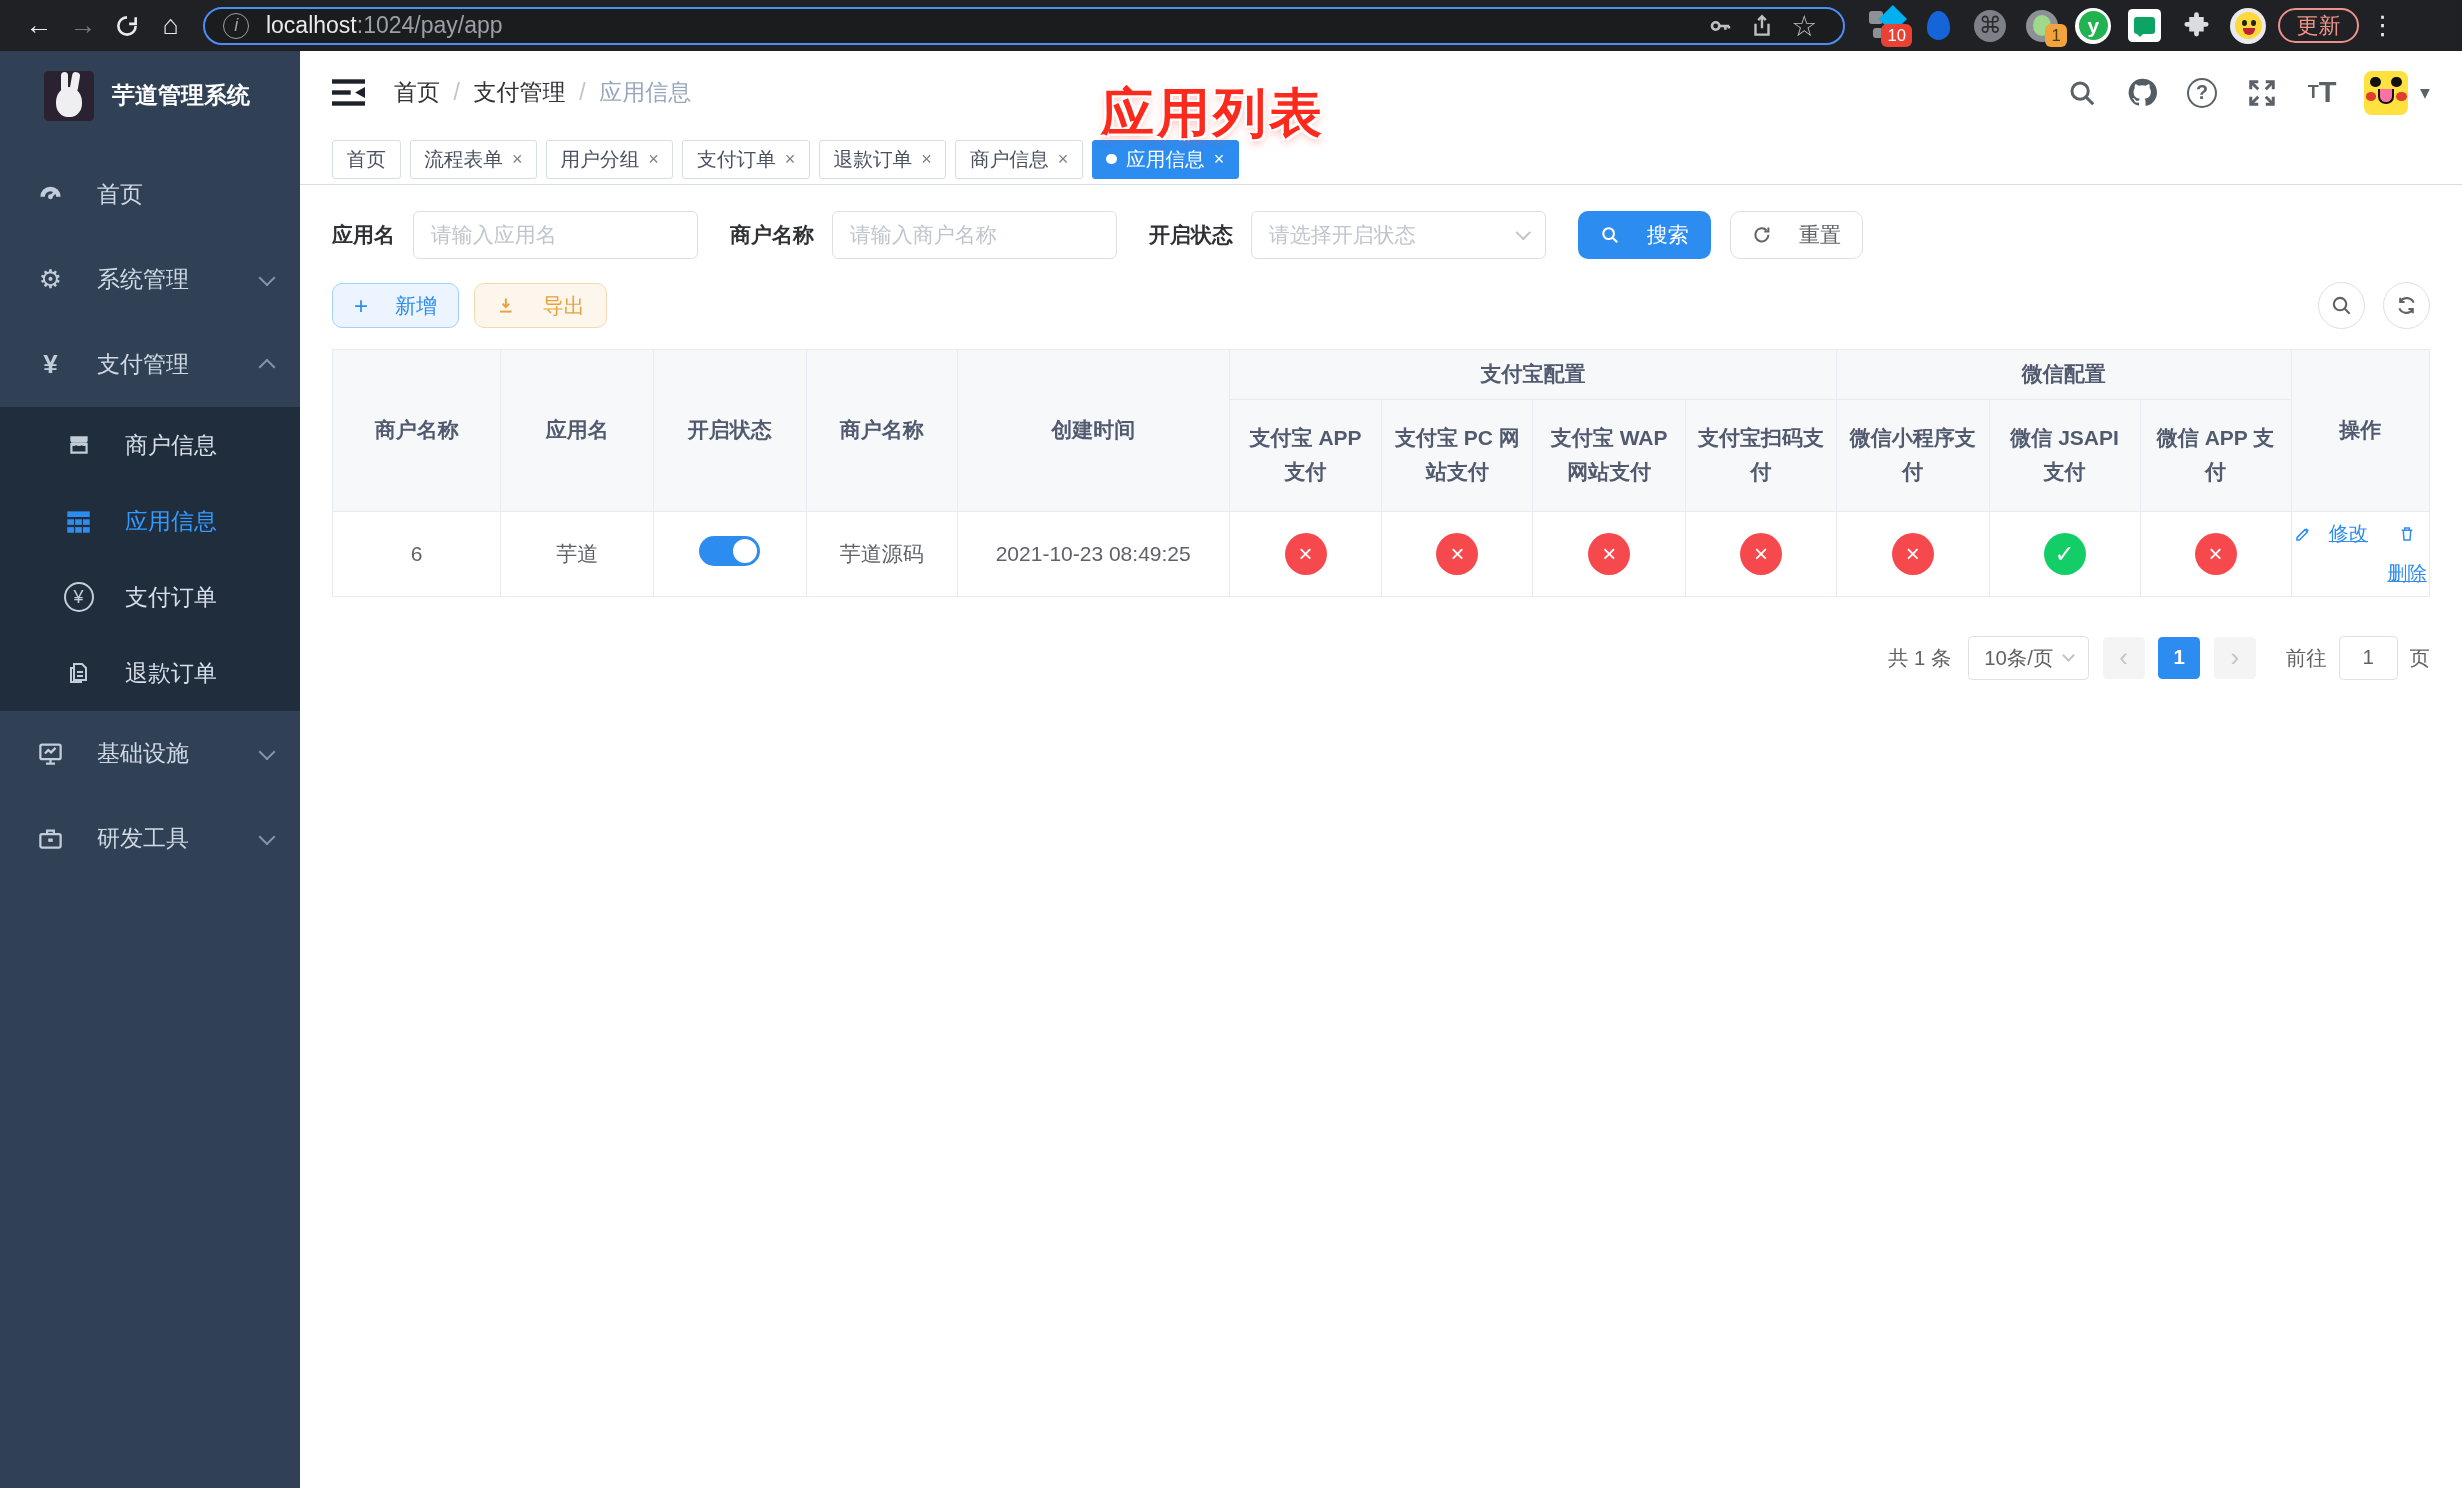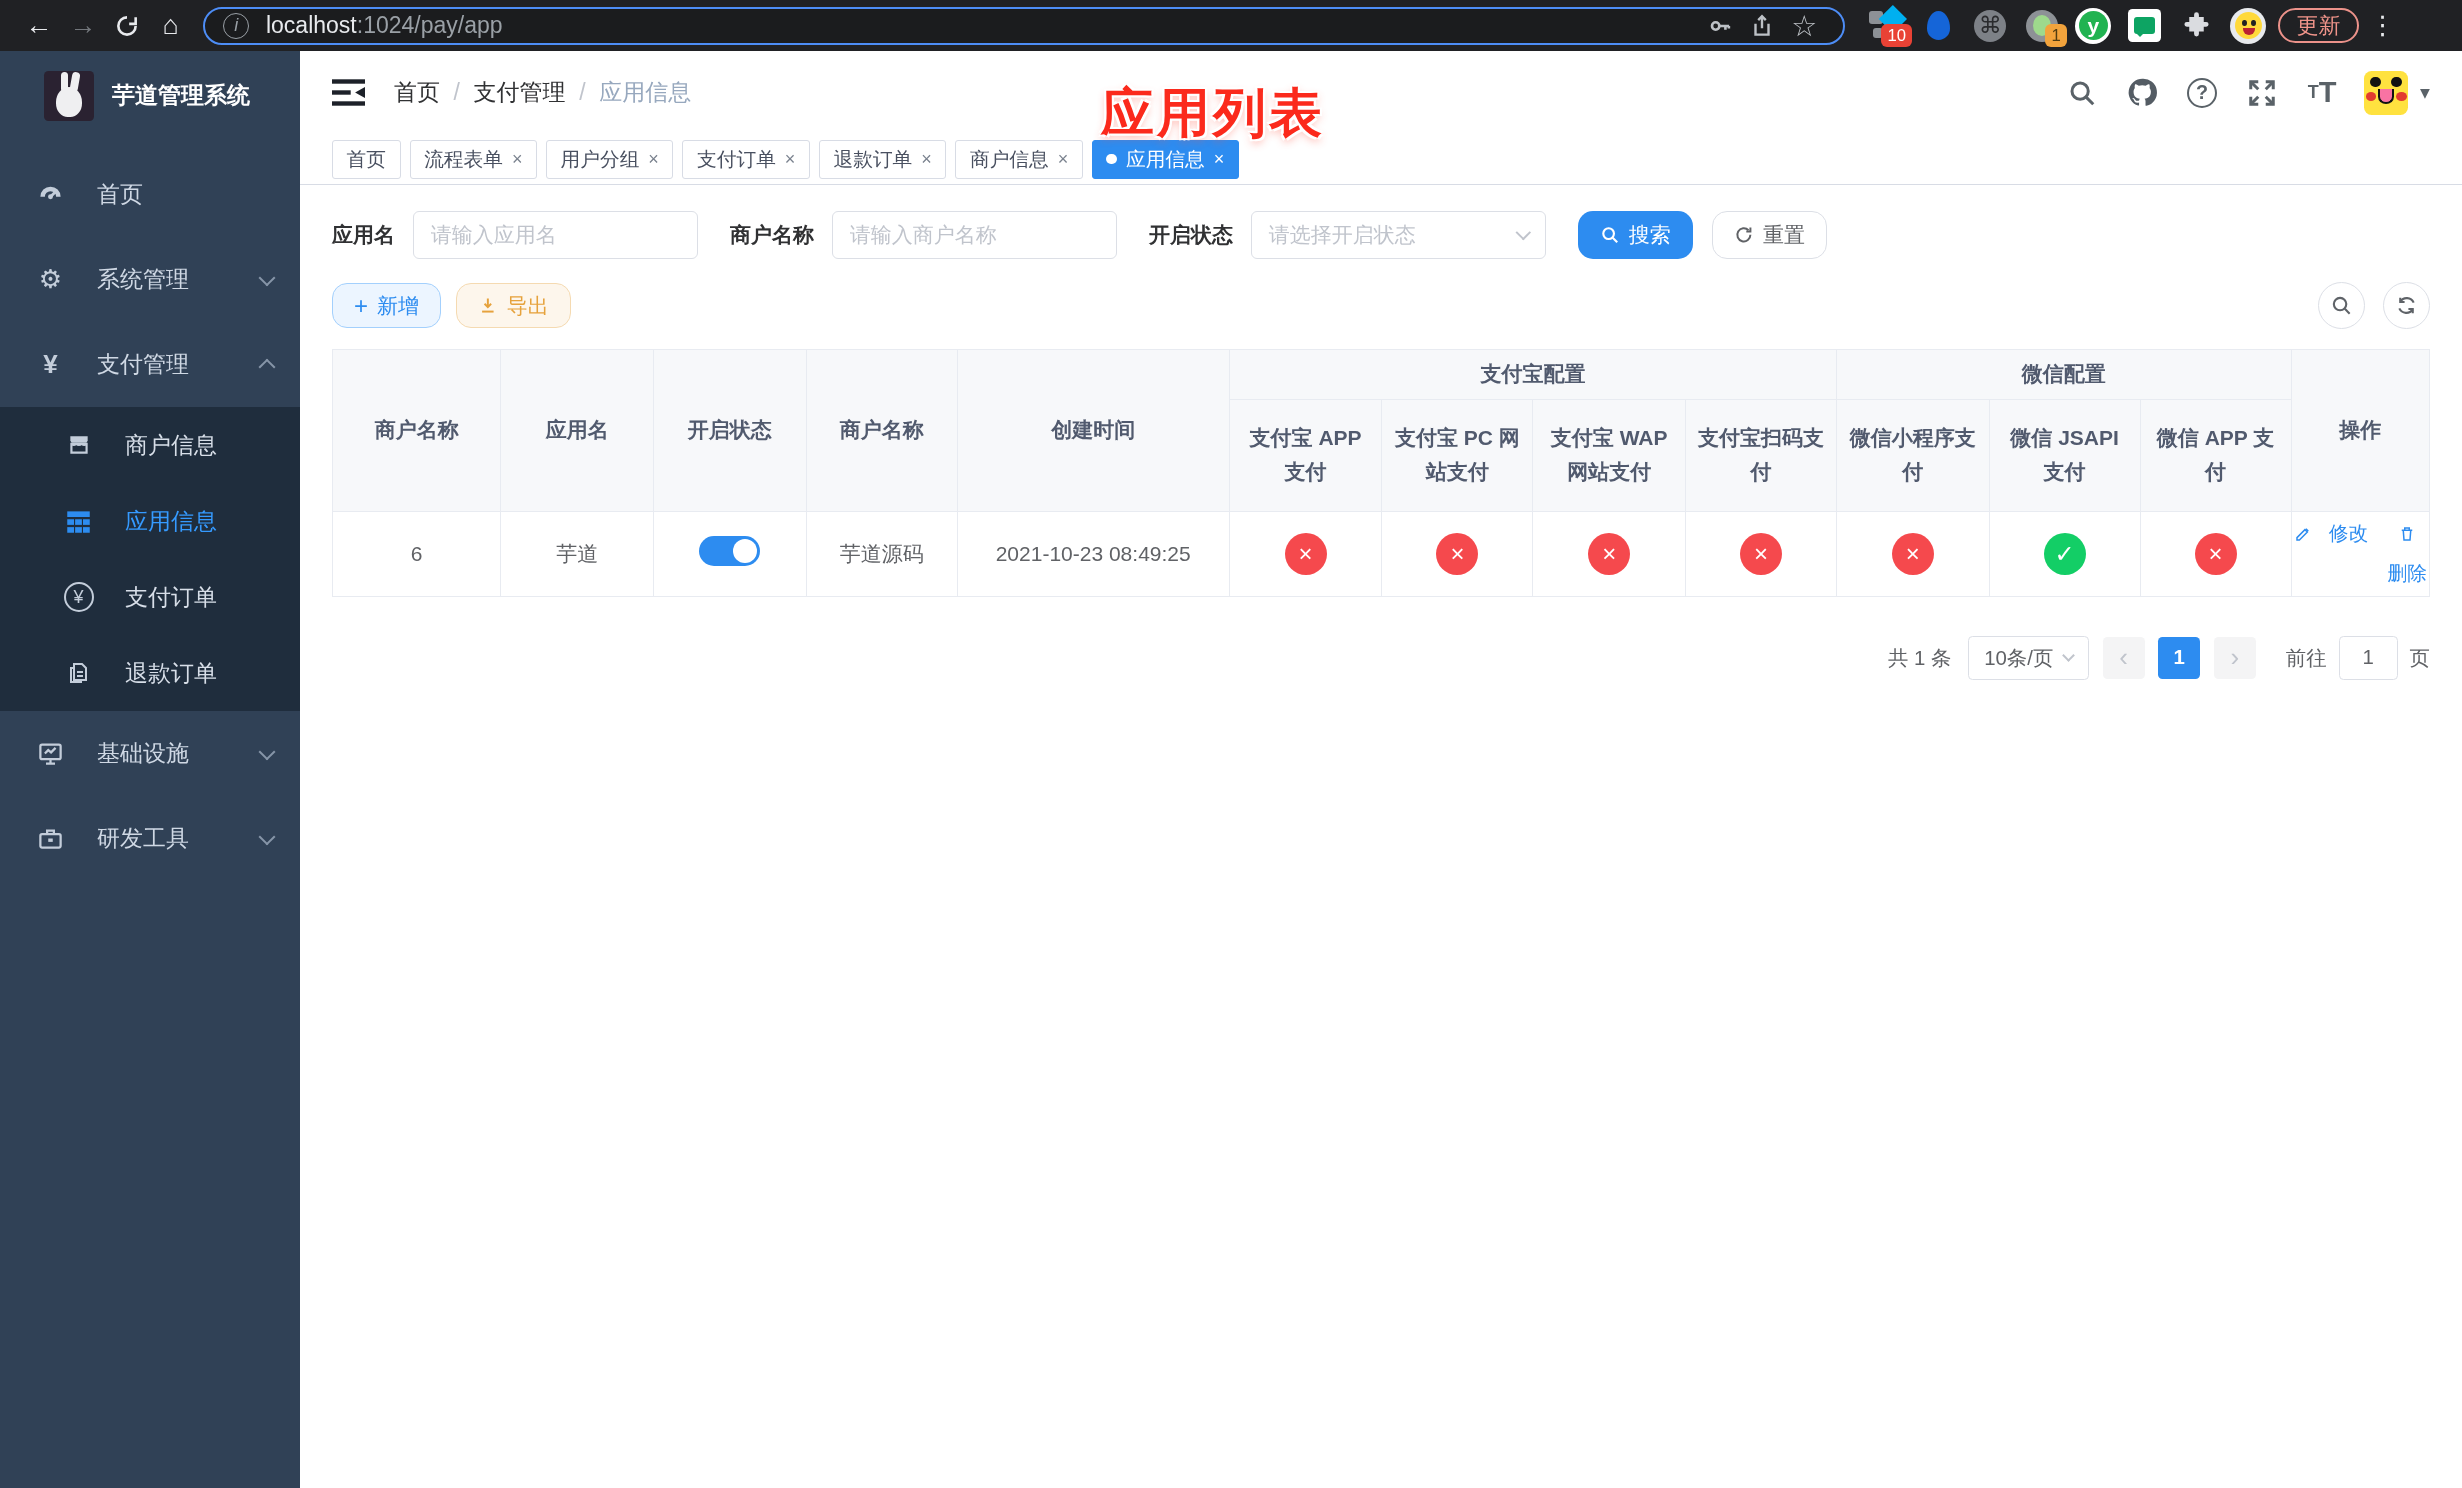--- a/index.html
+++ b/index.html
@@ -109,22 +109,22 @@
   .content { flex:1; padding:26px 32px 0 32px; position:relative; }
   .filter-row { display:flex; align-items:center; }
   .f-label { font-size:21px; font-weight:bold; color:#303133; margin-right:18px; white-space:nowrap; }
   .f-input { width:285px; height:48px; border:1.5px solid #dcdfe6; border-radius:6px; padding:0 16.7px;
              font-size:21px; color:#606266; font-family:inherit; margin-right:32px; }
   .f-input::placeholder { color:#c0c4cc; }
   .f-select { width:295px; height:48px; border:1.5px solid #dcdfe6; border-radius:6px; padding:0 16.7px; margin-right:32px;
               display:flex; align-items:center; font-size:21px; color:#c0c4cc; cursor:pointer; }
   .f-select .chevg { width:10.6px; height:10.6px; border-right:2.3px solid #c0c4cc; border-bottom:2.3px solid #c0c4cc;
                      transform:rotate(45deg); margin-left:auto; margin-top:-4.5px; }
-  .btn { height:48px; display:inline-flex; align-items:center; justify-content:center; border-radius:15px;
-         font-size:21px; padding:0 21px; cursor:pointer; border:1.5px solid transparent; gap:9px; white-space:nowrap; }
+  .btn { height:48px; display:inline-flex; align-items:center; justify-content:center; border-radius:10px;
+         font-size:21px; padding:0 21px; cursor:pointer; border:1.5px solid transparent; gap:27px; white-space:nowrap; }
   .btn-primary { background:#2d8cf0; color:#fff; }
   .btn-plain { background:#fff; border-color:#dcdfe6; color:#606266; }
   .action-row { display:flex; align-items:center; margin-top:23px; }
   .btn-add { height:45px; background:#ecf5ff; border-color:#a3d0fd; color:#2d8cf0; }
   .btn-export { height:45px; background:#fdf6ec; border-color:#f5dab1; color:#e6a23c; margin-left:15px; }
   .circle-btn { width:47px; height:47px; border-radius:50%; border:1.5px solid #dcdfe6; background:#fff;
                 display:flex; align-items:center; justify-content:center; cursor:pointer; }
   .circle-btn + .circle-btn { margin-left:18px; }
   .spacer { flex:1; }
 
@@ -134,21 +134,21 @@
   .grid tr.grp th { height:50px; padding:3px 0; }
   .grid tr.sub th { height:112px; }
   .grid td { height:85px; color:#606266; }
   .stat { display:inline-flex; width:42px; height:42px; border-radius:50%; align-items:center; justify-content:center;
           color:#fff; font-size:24px; }
   .stat.ok { background:#13ce66; } .stat.no { background:#f5494d; }
   .toggle { display:inline-block; width:61px; height:30px; border-radius:15px; background:#c0ccda; position:relative; cursor:pointer; }
   .toggle.on { background:#2d8cf0; }
   .toggle .knob { position:absolute; top:3px; left:3px; width:24px; height:24px; border-radius:50%; background:#fff; }
   .toggle.on .knob { left:auto; right:3px; }
-  .op-link { color:#2d8cf0; font-size:19.7px; display:inline-flex; align-items:center; gap:17px; cursor:pointer; }
+  .op-link { color:#2d8cf0; font-size:19.7px; display:inline-flex; align-items:center; gap:17px; cursor:pointer;text-decoration:underline; }
   .op-link + .op-link { margin-left:13.6px;flex-direction:column; }
 
   .pagination { display:flex; align-items:center; justify-content:flex-end; margin-top:39px; font-size:20.4px; color:#606266; }
   .pg-total { margin-right:16.7px; }
   .pg-size { width:121px; height:44px; border:1.5px solid #dcdfe6; border-radius:4.5px; display:flex; align-items:center;
              justify-content:center; gap:10.6px; color:#606266; cursor:pointer; }
   .pg-size .chevg { width:9px; height:9px; border-right:2.3px solid #c0c4cc; border-bottom:2.3px solid #c0c4cc;
                     transform:rotate(45deg); margin-top:-4.5px; }
   .pg-btn { width:42px; height:42px; background:#f4f4f5; border-radius:4.5px; display:flex; align-items:center;
             justify-content:center; color:#c0c4cc; font-size:26px; margin-left:13.6px; cursor:pointer; }

